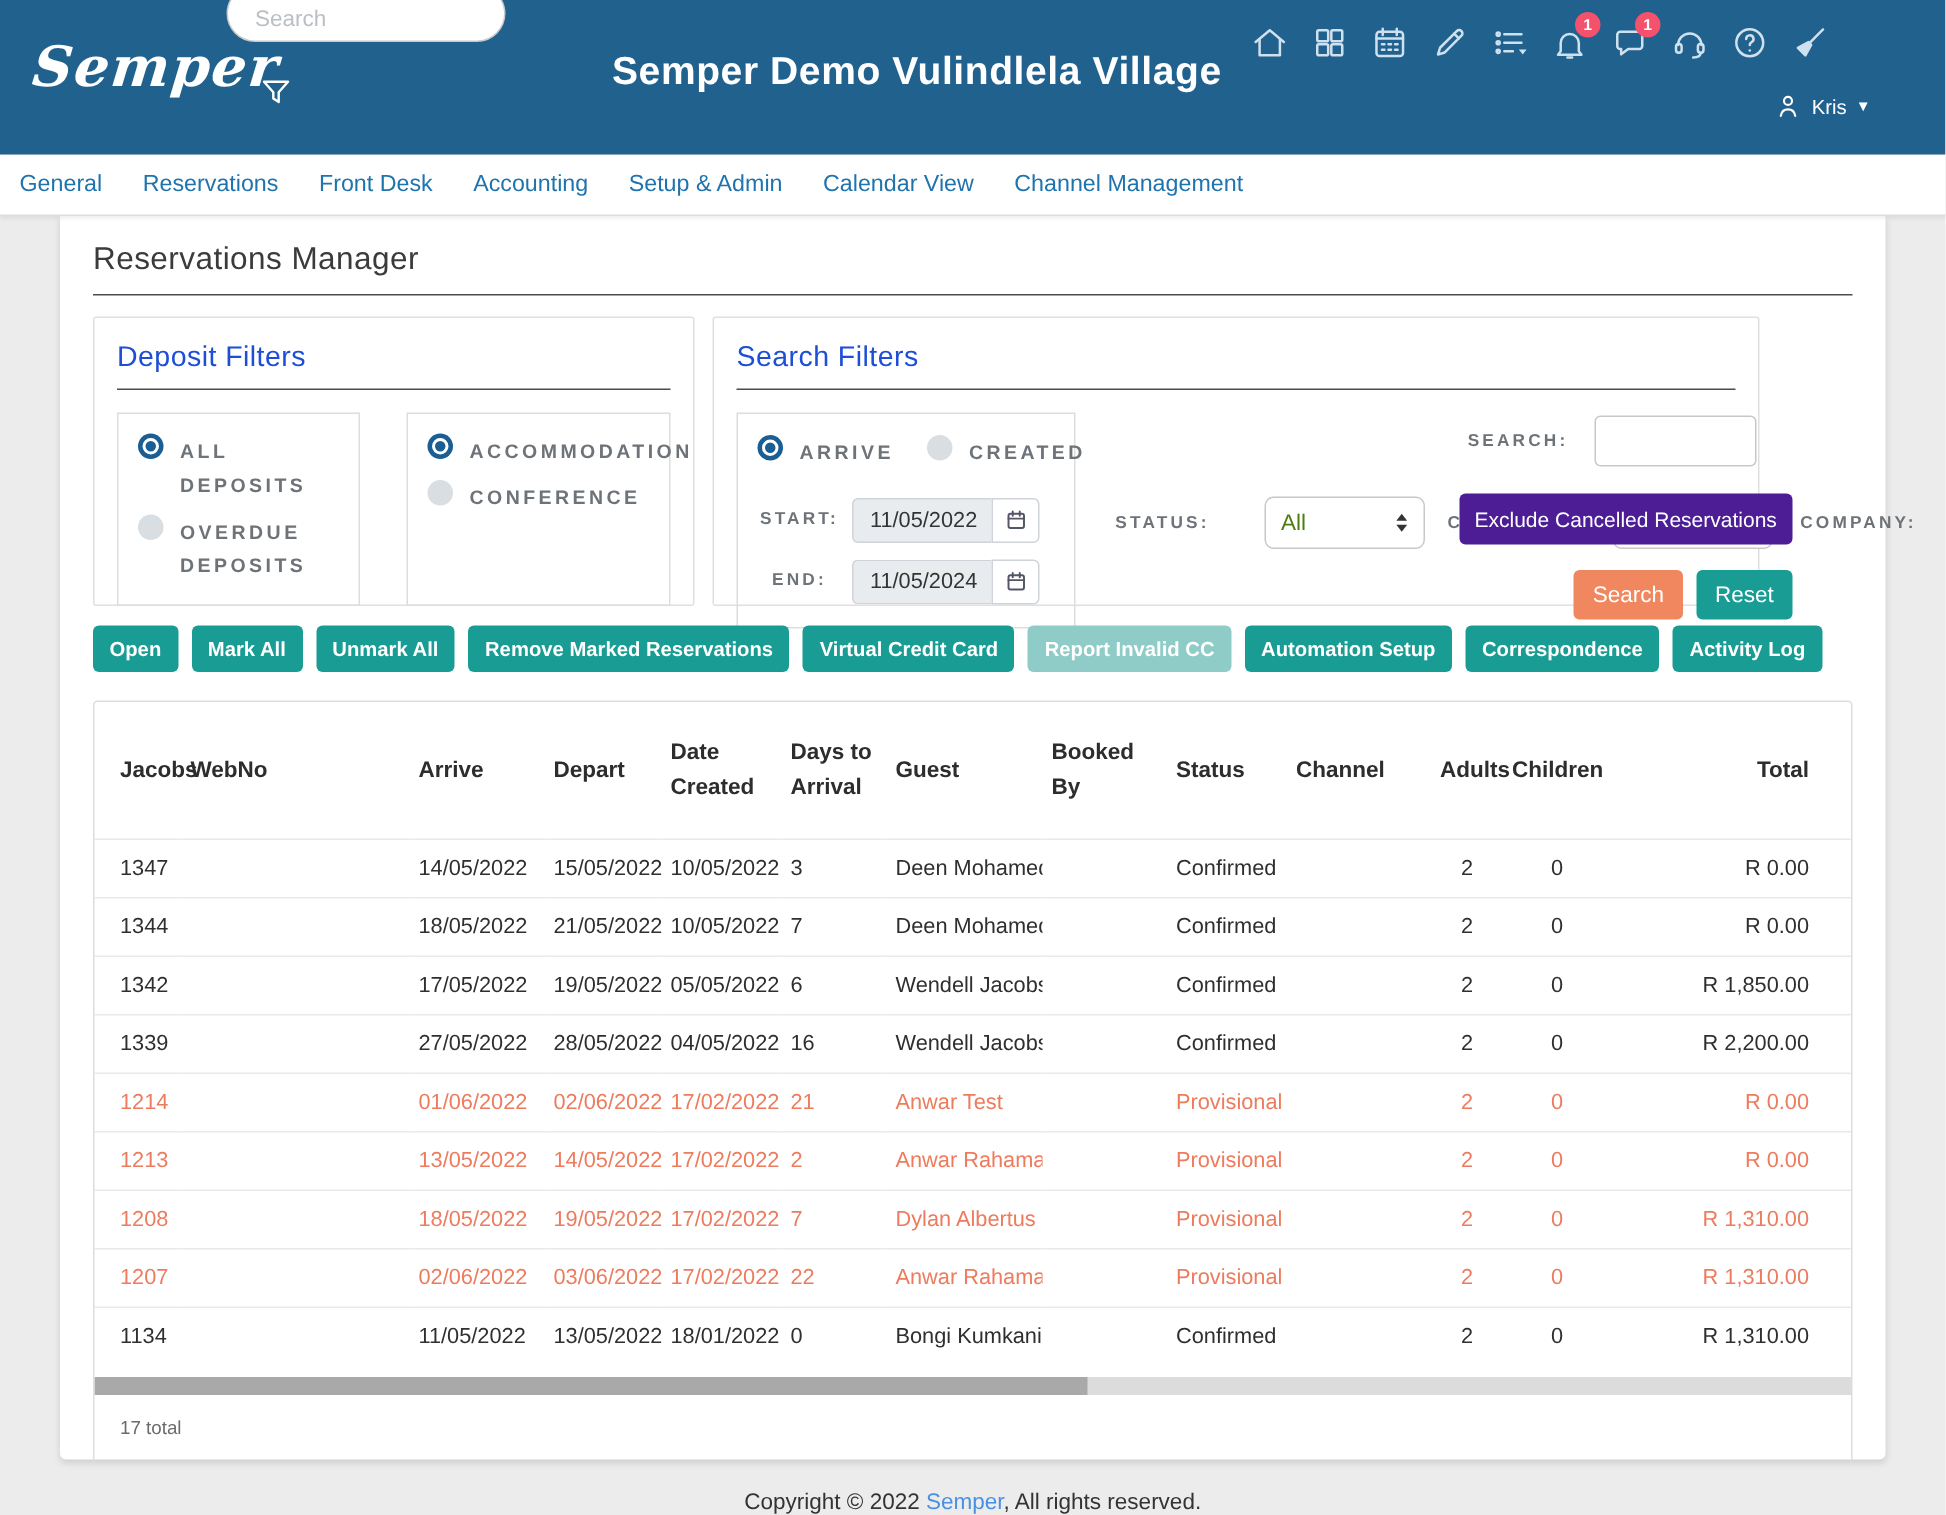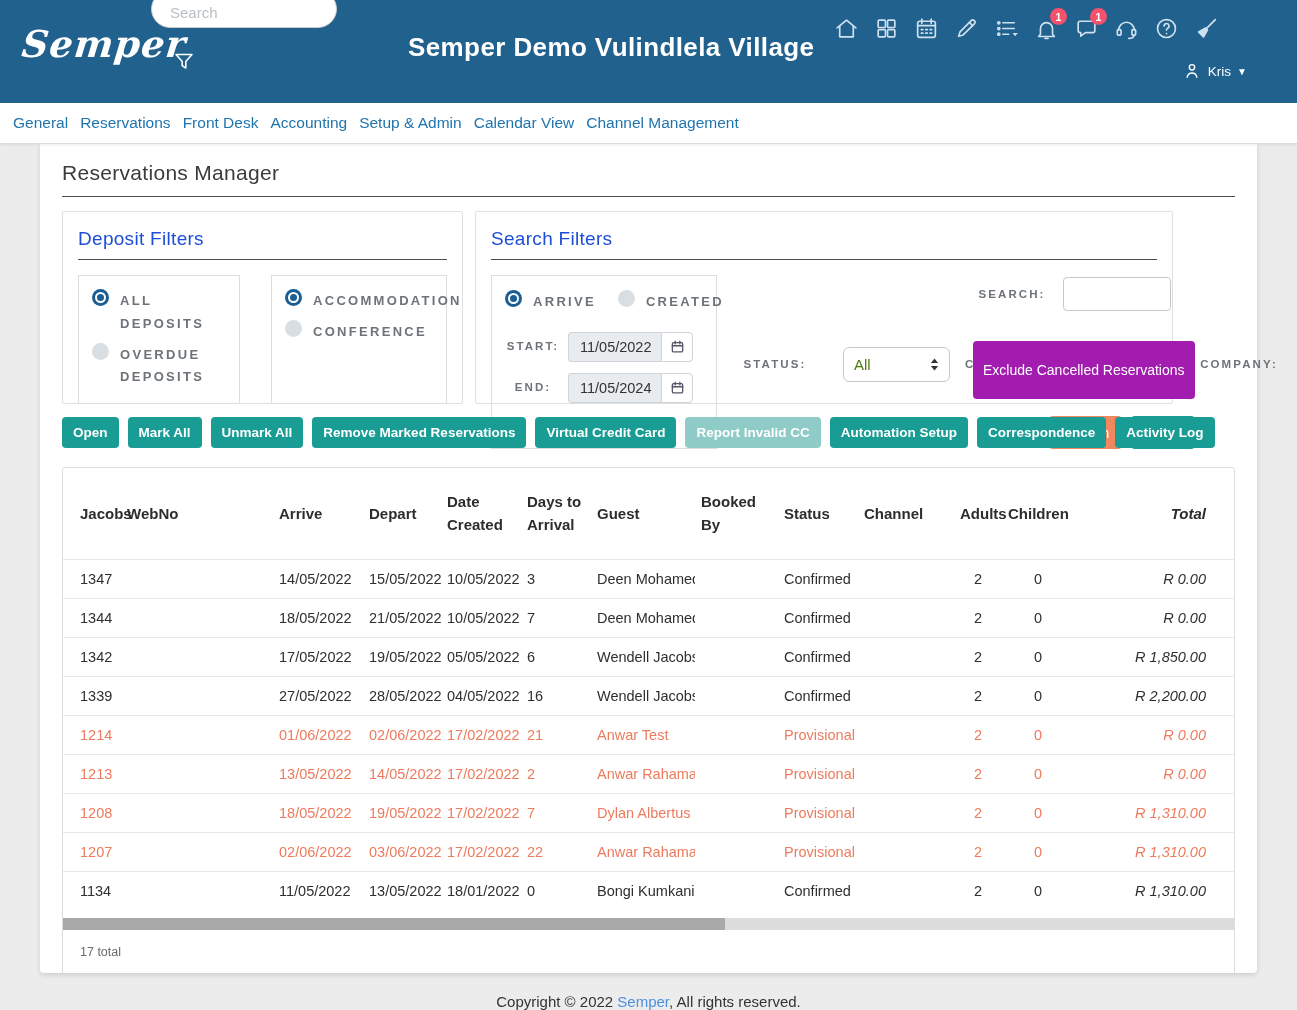--- a/index.html
+++ b/index.html
@@ -39,21 +39,21 @@
     display:flex; align-items:center; justify-content:center;
   }
   .user-menu { position:absolute; top:61px; right:50px; display:flex; align-items:center; gap:6px; color:#fff; font-size:13.5px; }
   .user-menu svg { width:20px; height:20px; stroke:#fff; fill:none; stroke-width:1.7; stroke-linecap:round; }
   .user-caret { font-size:10px; }
 
   
   .nav-bar {
     position:relative; z-index:2; height:41px; background:#fff;
     border-bottom:1px solid #ddd; box-shadow:0 1px 3px rgba(0,0,0,.08);
-    display:flex; align-items:center; gap:12px; padding-left:13px;
+    display:flex; align-items:center; gap:27px; padding-left:13px;
   }
   .nav-item { color:#1F74AD; font-size:15.5px; cursor:pointer; white-space:nowrap; }
 
   
   .page-wrap { padding:0 40px; }
   .card {
     background:#fff; height:829px; padding:4px 22px 20px;
     box-shadow:0 2px 5px rgba(0,0,0,.13); border-radius:0 0 4px 4px;
   }
   .page-title { font-size:21px; font-weight:500; color:#3b3b3b; margin:13px 0 11px 0; letter-spacing:.3px; }
@@ -102,21 +102,21 @@
   }
   .ctl-select.native { border-radius:4px; }
   .spinner-arrows svg { display:block; }
   .chev { color:#888; font-size:12px; }
 
   .sf-right { flex:1; padding:2px 0 0 14px; display:flex; flex-direction:column; align-items:flex-end; }
   .searchfield-row { display:flex; align-items:center; align-self:stretch; }
   .searchfield-row .select-label { width:78px; }
   .sf-search-input { margin-left:12px; width:108px; border:1px solid #c8c8c8; border-radius:4px; padding:8px 8px; font-size:14px; outline:none; }
   .btn { border:none; border-radius:4px; color:#fff; cursor:pointer; font-family:inherit; }
-  .btn-exclude { background:#a21caf; font-size:14px; font-weight:500; padding:21px 10px; margin-top:30px; white-space:nowrap; }
+  .btn-exclude { background:#4c1d95; font-size:14px; font-weight:500; padding:9px 10px; margin-top:18px; white-space:nowrap; }
   .sf-btn-row { display:flex; gap:9px; margin-top:17px; }
   .btn-search { background:#F1875F; font-size:15px; padding:8px 13px; }
   .btn-reset { background:#189C94; font-size:15px; font-weight:500; padding:8px 12px; }
 
   
   .actions { display:flex; gap:9px; margin-top:13px; flex-wrap:nowrap; }
   .action-btn { background:#189C94; color:#fff; font-size:13.5px; font-weight:bold; padding:8px 11px; border:none; border-radius:4px; cursor:pointer; white-space:nowrap; font-family:inherit; }
   .action-btn.light { background:#8FCBC7; }
 
   
@@ -126,21 +126,21 @@
     font-size:15px; font-weight:bold; color:#2d2d2d; text-align:left;
     padding:22px 6px; line-height:1.55; vertical-align:middle;
   }
   tbody td {
     font-size:14.5px; color:#2f2f2f; padding:11px 6px; border-top:1px solid #e9e9e9;
     white-space:nowrap; overflow:hidden; vertical-align:middle;
   }
   tr.prov td { color:#ED7B5D; }
   th:first-child, td:first-child { padding-left:17px; }
   .c-adults, .c-children { text-align:center; }
-  th.h-total, .c-total { text-align:right; padding-right:28px;font-style:italic; }
+  th.h-total, .c-total { text-align:right; padding-right:28px; }
   tbody tr { cursor:pointer; }
 
   .scroll-gap { height:8px; }
   .hscroll { height:12px; background:#dcdcdc; position:relative; }
   .hscroll .thumb { position:absolute; left:0; top:0; bottom:0; width:56.5%; background:#a9a9a9; cursor:grab; }
   .table-footer { padding:15px 17px 16px; font-size:12.5px; color:#6b6b6b; }
 
   
   .page-footer { text-align:center; padding:20px 0 0; font-size:15px; color:#333; }
   .page-footer a { color:#4a90e2; text-decoration:none; cursor:pointer; }

